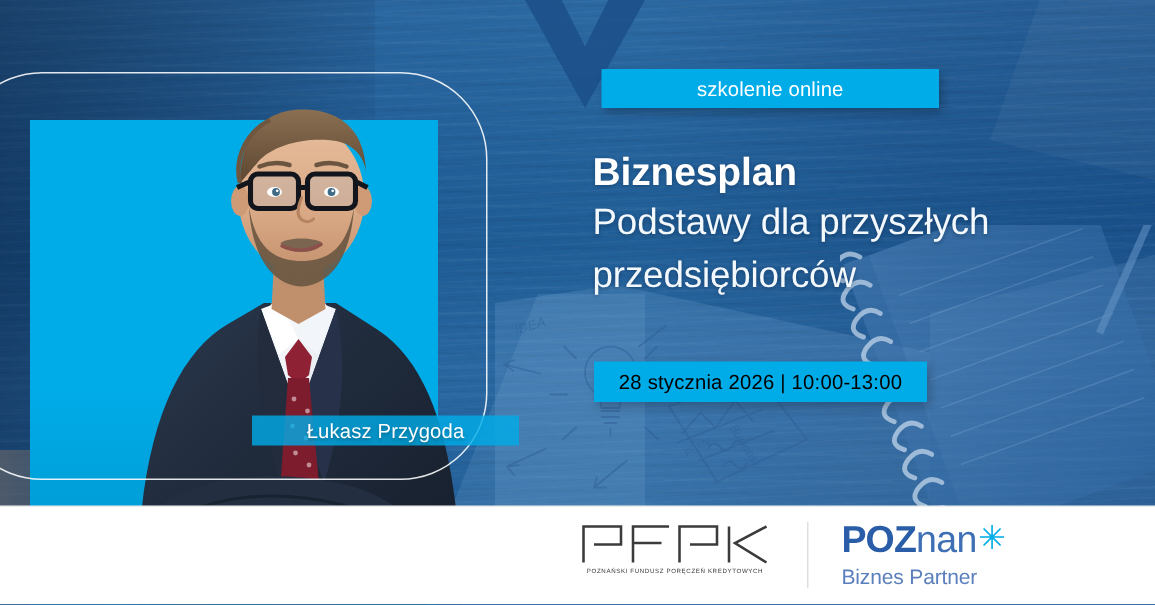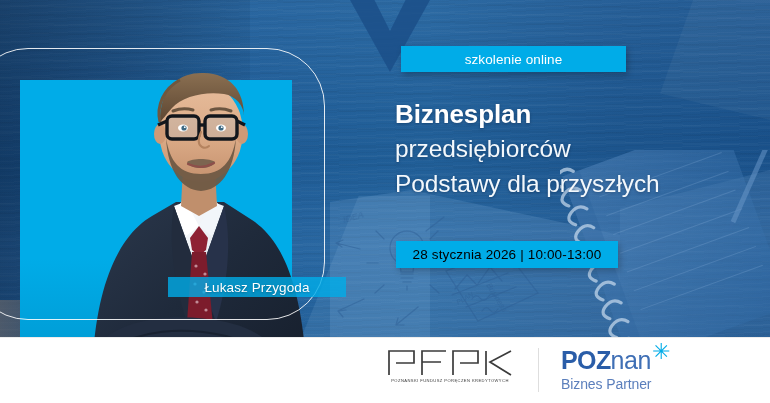--- a/index.html
+++ b/index.html
@@ -193,21 +193,21 @@
     display:block; text-align:center; width: 128px;
     color: #3a3a3a; font-size: 4.1px; letter-spacing: .42px;
     font-family: "Liberation Sans", sans-serif; white-space: nowrap;
     margin-top: 2px;
   }
   .logo-divider {
     width: 1px; height: 44px; background: rgba(0,0,0,.13);
     margin: 0 22px 0 24px;
   }
   .logo-poznan { position: relative; width: 132px; height: 46px; }
-  .poznan-word { position: relative; display: flex; align-items: flex-start; }
+  .poznan-word { position: relative; display: flex; align-items: center; }
   .pz-a { color:#2a5da8; font-size: 25px; font-weight: bold; letter-spacing: -.6px; line-height: 26px; }
   .pz-b { color:#3f6fb5; font-size: 25px; font-weight: normal; letter-spacing: -.4px; line-height: 26px; }
   .pz-star { color:#00ACE8; font-size: 22px; line-height: 16px; margin-left: 1px; margin-top: -3px; }
   .poznan-sub { color:#5b7fbc; font-size: 14px; letter-spacing: -.1px; margin-top: 3px; }
 </style>
 </head>
 <body>
 
 <div id="banner">
 
@@ -389,22 +389,22 @@
   </div>
 
   <div class="content">
 
     <div class="pill-online">
       <span>szkolenie online</span>
     </div>
 
     <div class="title-block">
       <span class="t-main">Biznesplan</span>
+      <span class="t-sub">Podstawy dla przyszłych</span>
       <span class="t-sub">przedsiębiorców</span>
-      <span class="t-sub">Podstawy dla przyszłych</span>
     </div>
 
     <div class="pill-date">
       <span>28 stycznia 2026 | 10:00-13:00</span>
     </div>
 
   </div>
 
   <div class="footer">
     <div class="footer-rule"></div>

